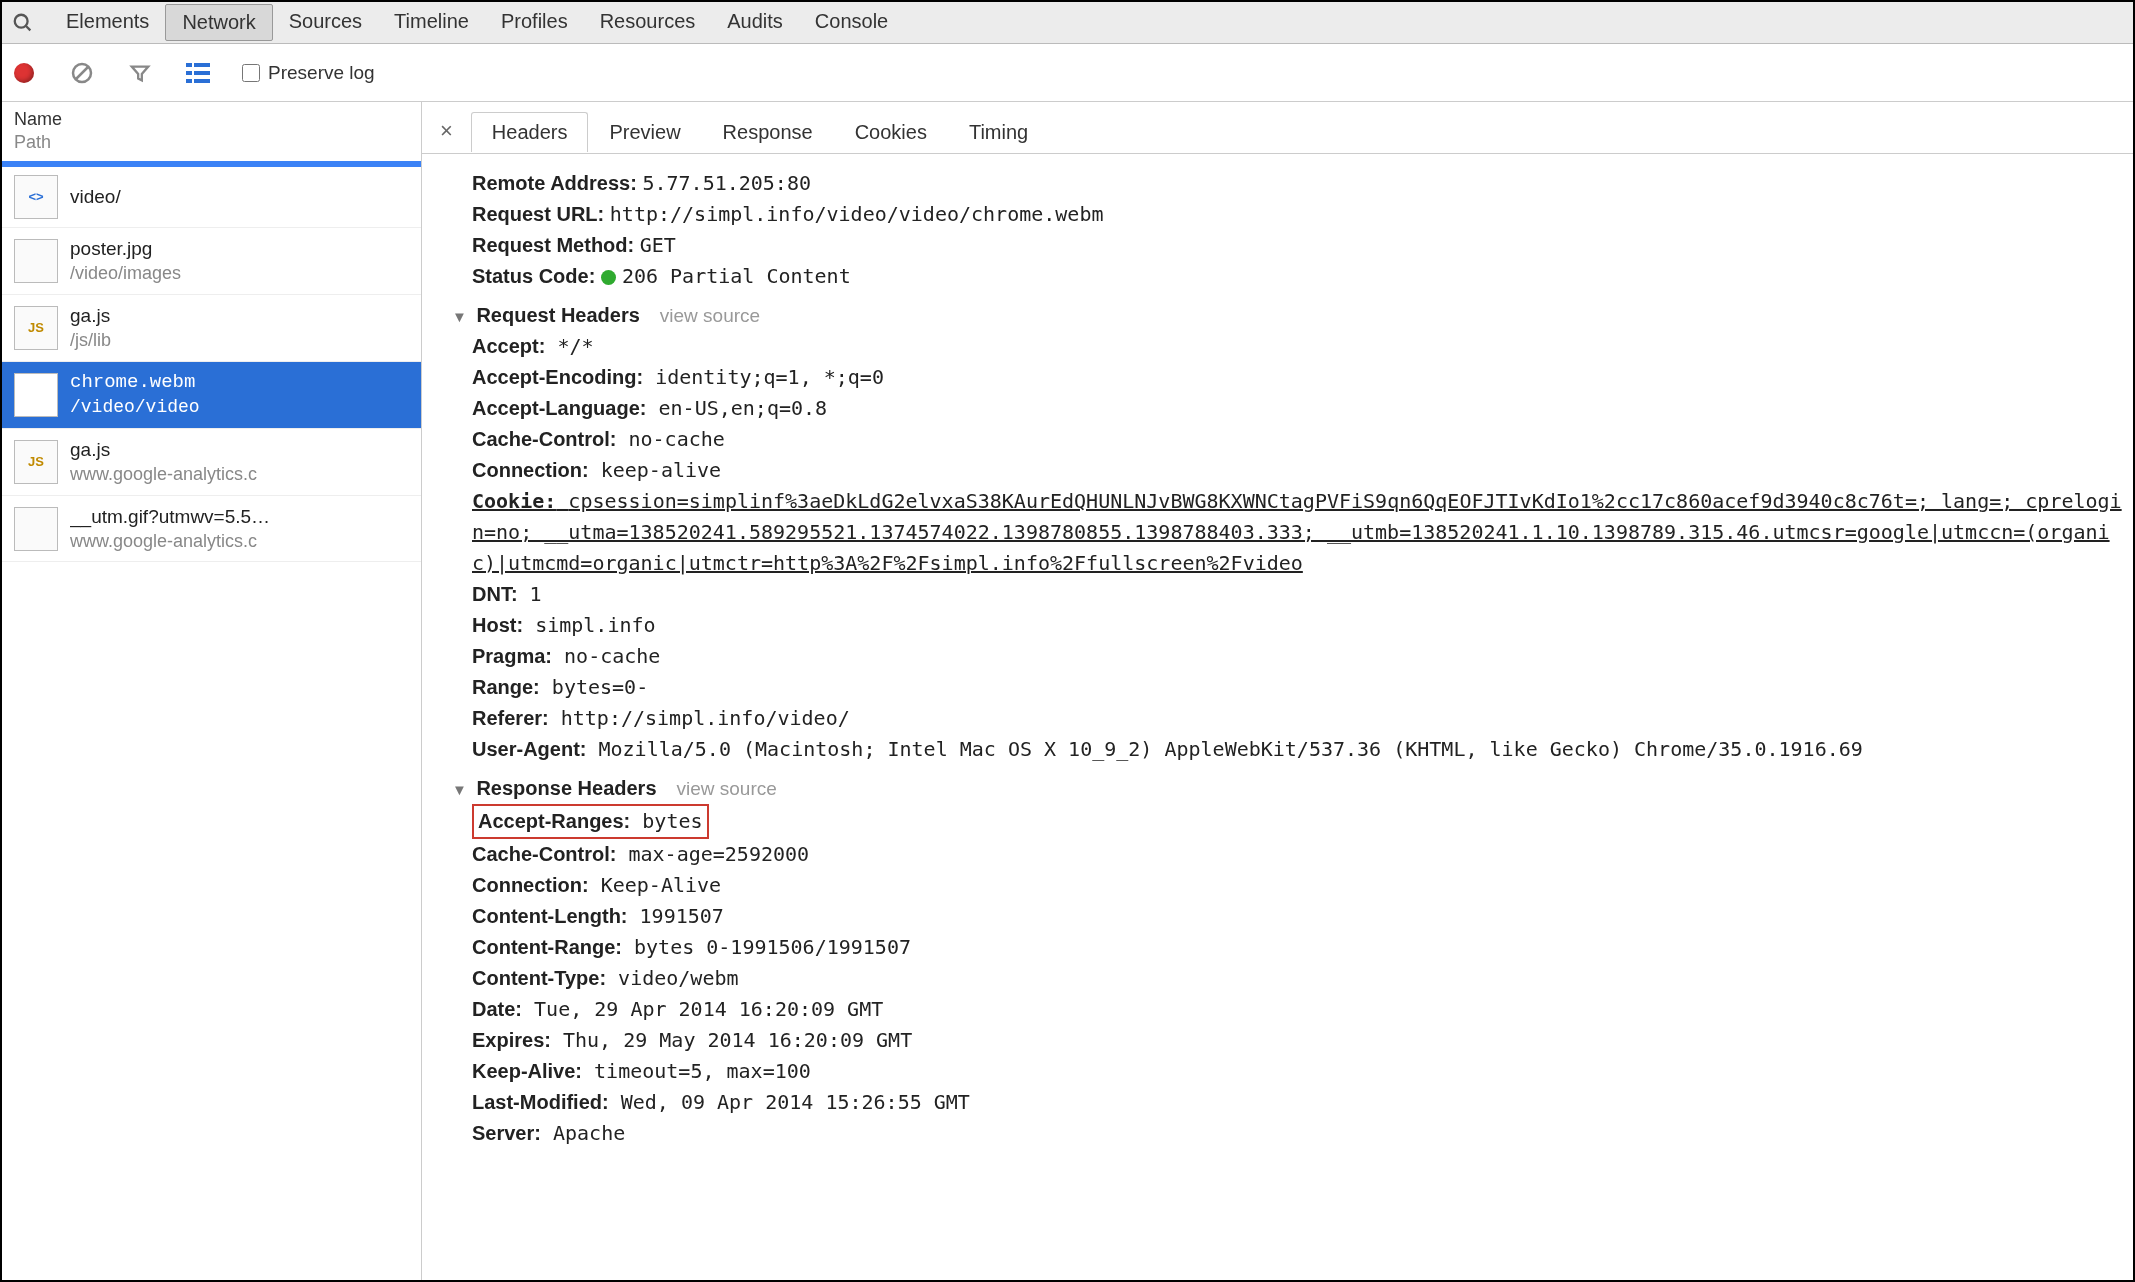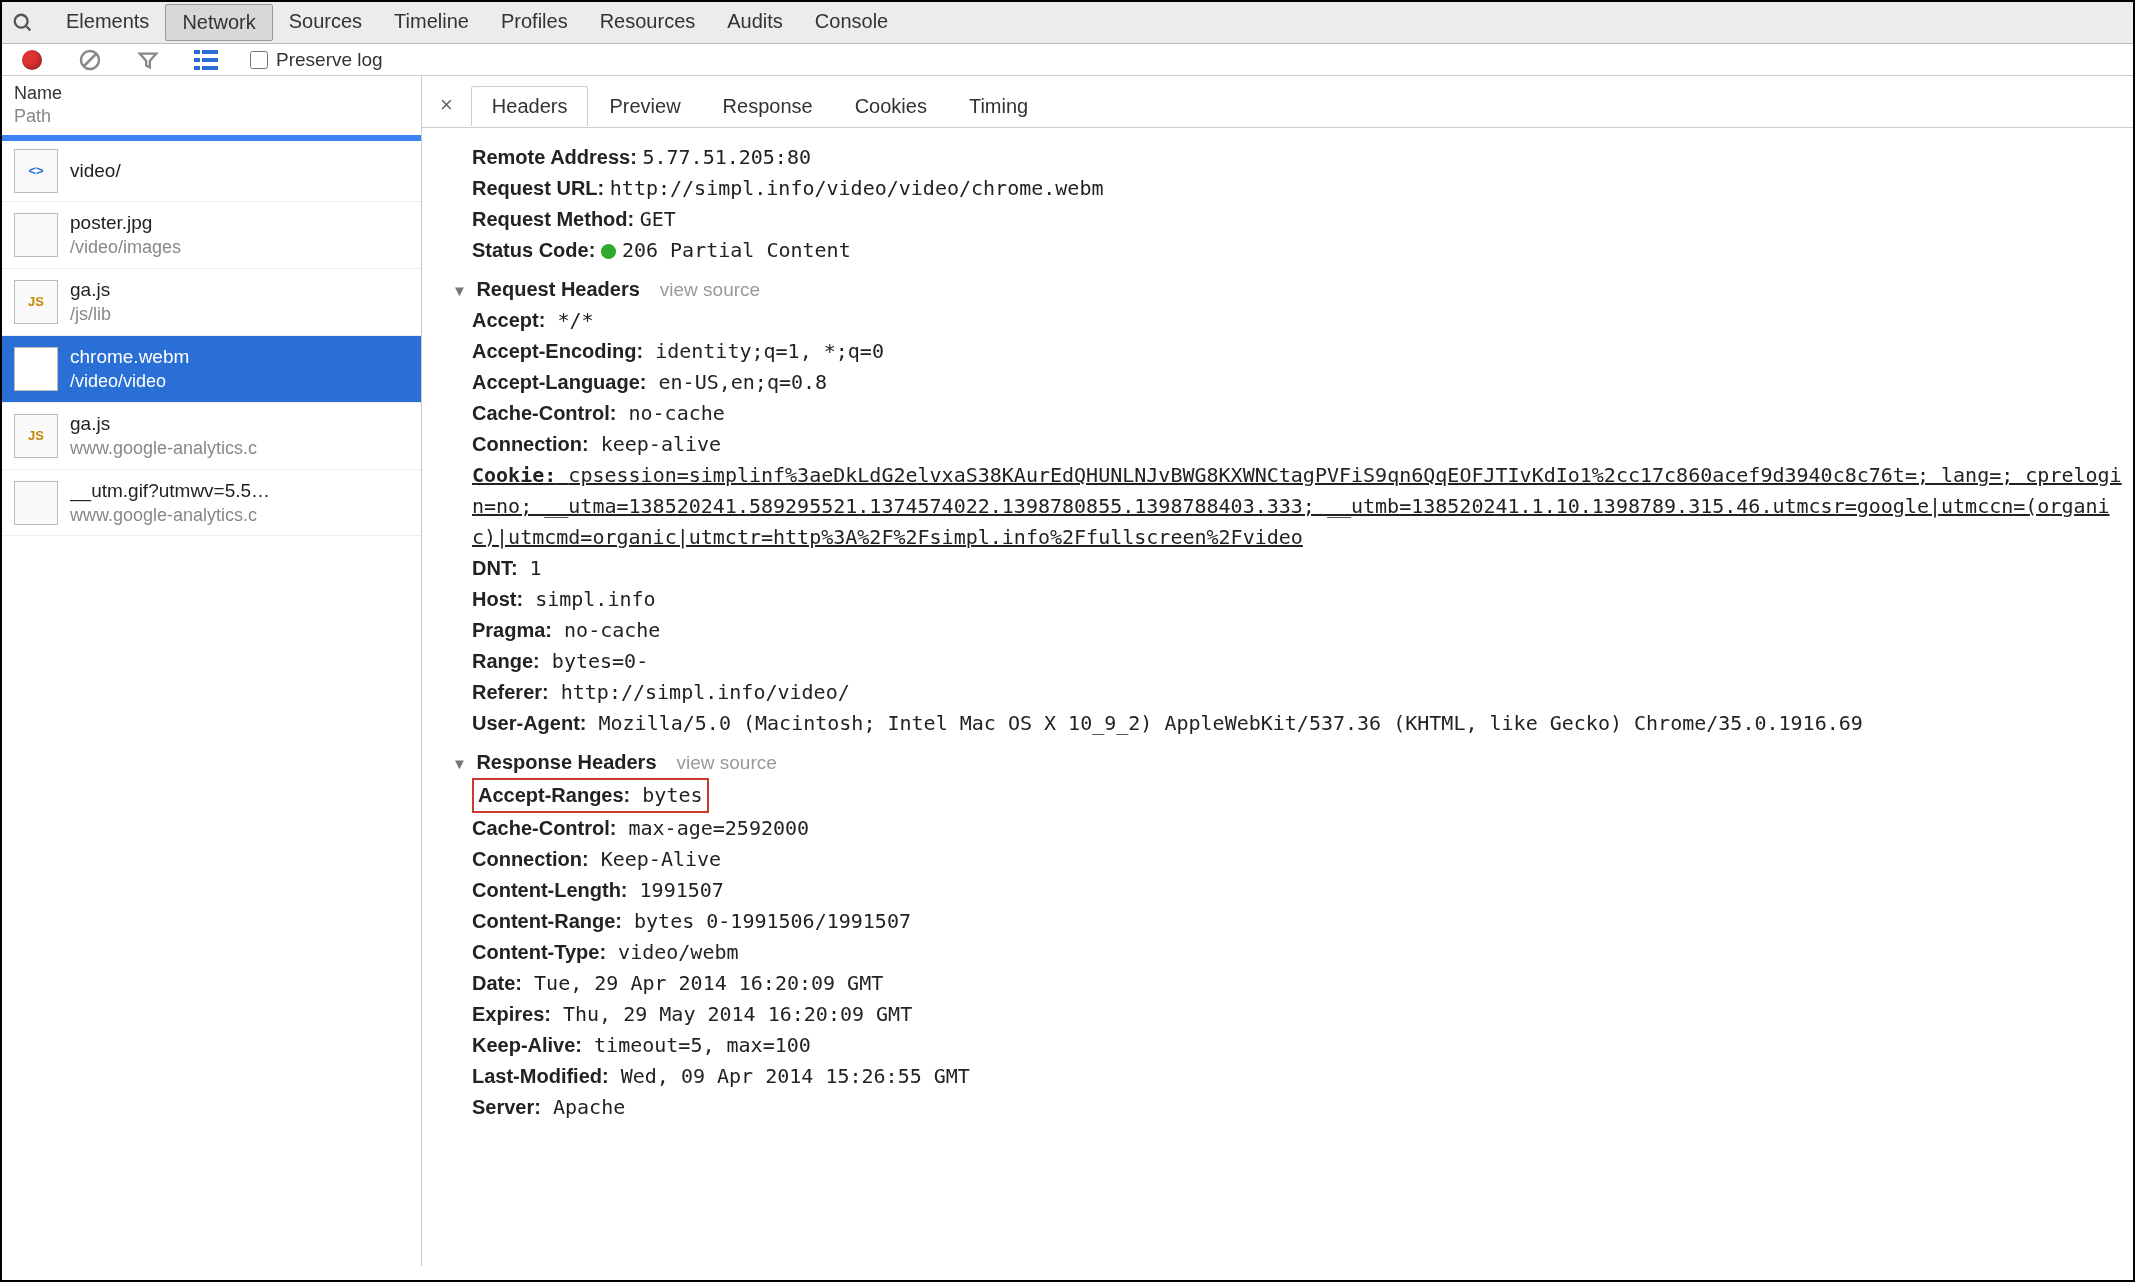--- a/index.html
+++ b/index.html
@@ -33,22 +33,22 @@
     cursor: pointer;
   }
   .topbar .tab.active {
     background: #d8d8d8;
     border: 1px solid #999;
     border-radius: 2px;
   }
   .toolbar {
     display:flex;
     align-items:center;
-    height: 32px;
-    padding: 0 16px;
+    height: 58px;
+    padding: 0 8px;
     border-bottom: 1px solid #ccc;
     gap: 30px;
   }
   .toolbar .icon { display:flex;align-items:center;justify-content:center;width:28px;height:28px; }
   .record-dot { width:20px;height:20px;border-radius:50%;background:#d33; box-shadow: inset -2px -2px 4px rgba(0,0,0,.3);}
   .clear-icon svg, .filter-ic svg, .list-ic svg { display:block; }
   .preserve { display:flex;align-items:center;gap:8px;font-size:19px;color:#333;}
   .preserve input { width:18px;height:18px; }
   .main {
     display:flex;
@@ -80,21 +80,21 @@
     border: 1px solid #bbb;
     background:#fafafa;
     display:flex;align-items:center;justify-content:center;
     font-size:13px;font-weight:bold;
     flex-shrink:0;
   }
   .req-item .req-text { overflow:hidden; line-height:1.35;}
   .req-name { font-size:19px; color:#222; white-space:nowrap; overflow:hidden; text-overflow:ellipsis;}
   .req-path { font-size:18px; color:#888; white-space:nowrap; overflow:hidden; text-overflow:ellipsis;}
   .req-item.selected { background:#2a6fd6; }
-  .req-item.selected .req-name, .req-item.selected .req-path { color:#fff; }
+  .req-item.selected .req-name, .req-item.selected .req-path { color:#fff;font-family:Liberation Mono, monospace; }
   .req-item.selected .file-icon { background:#fff; }
   .details {
     flex:1;
     overflow:hidden;
     display:flex;
     flex-direction:column;
   }
   .detail-tabs {
     display:flex;
     align-items:center;

